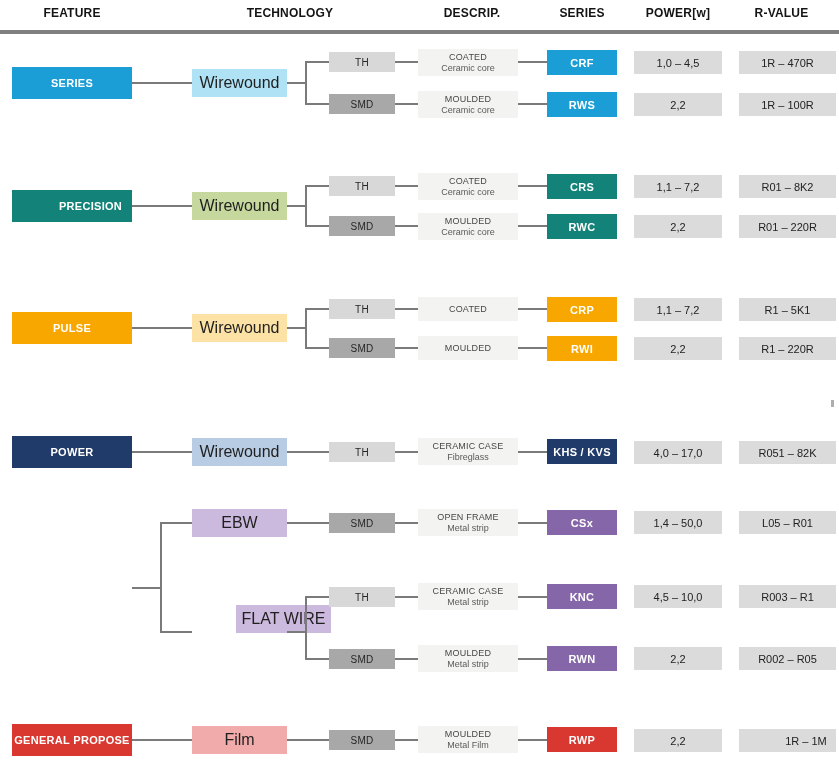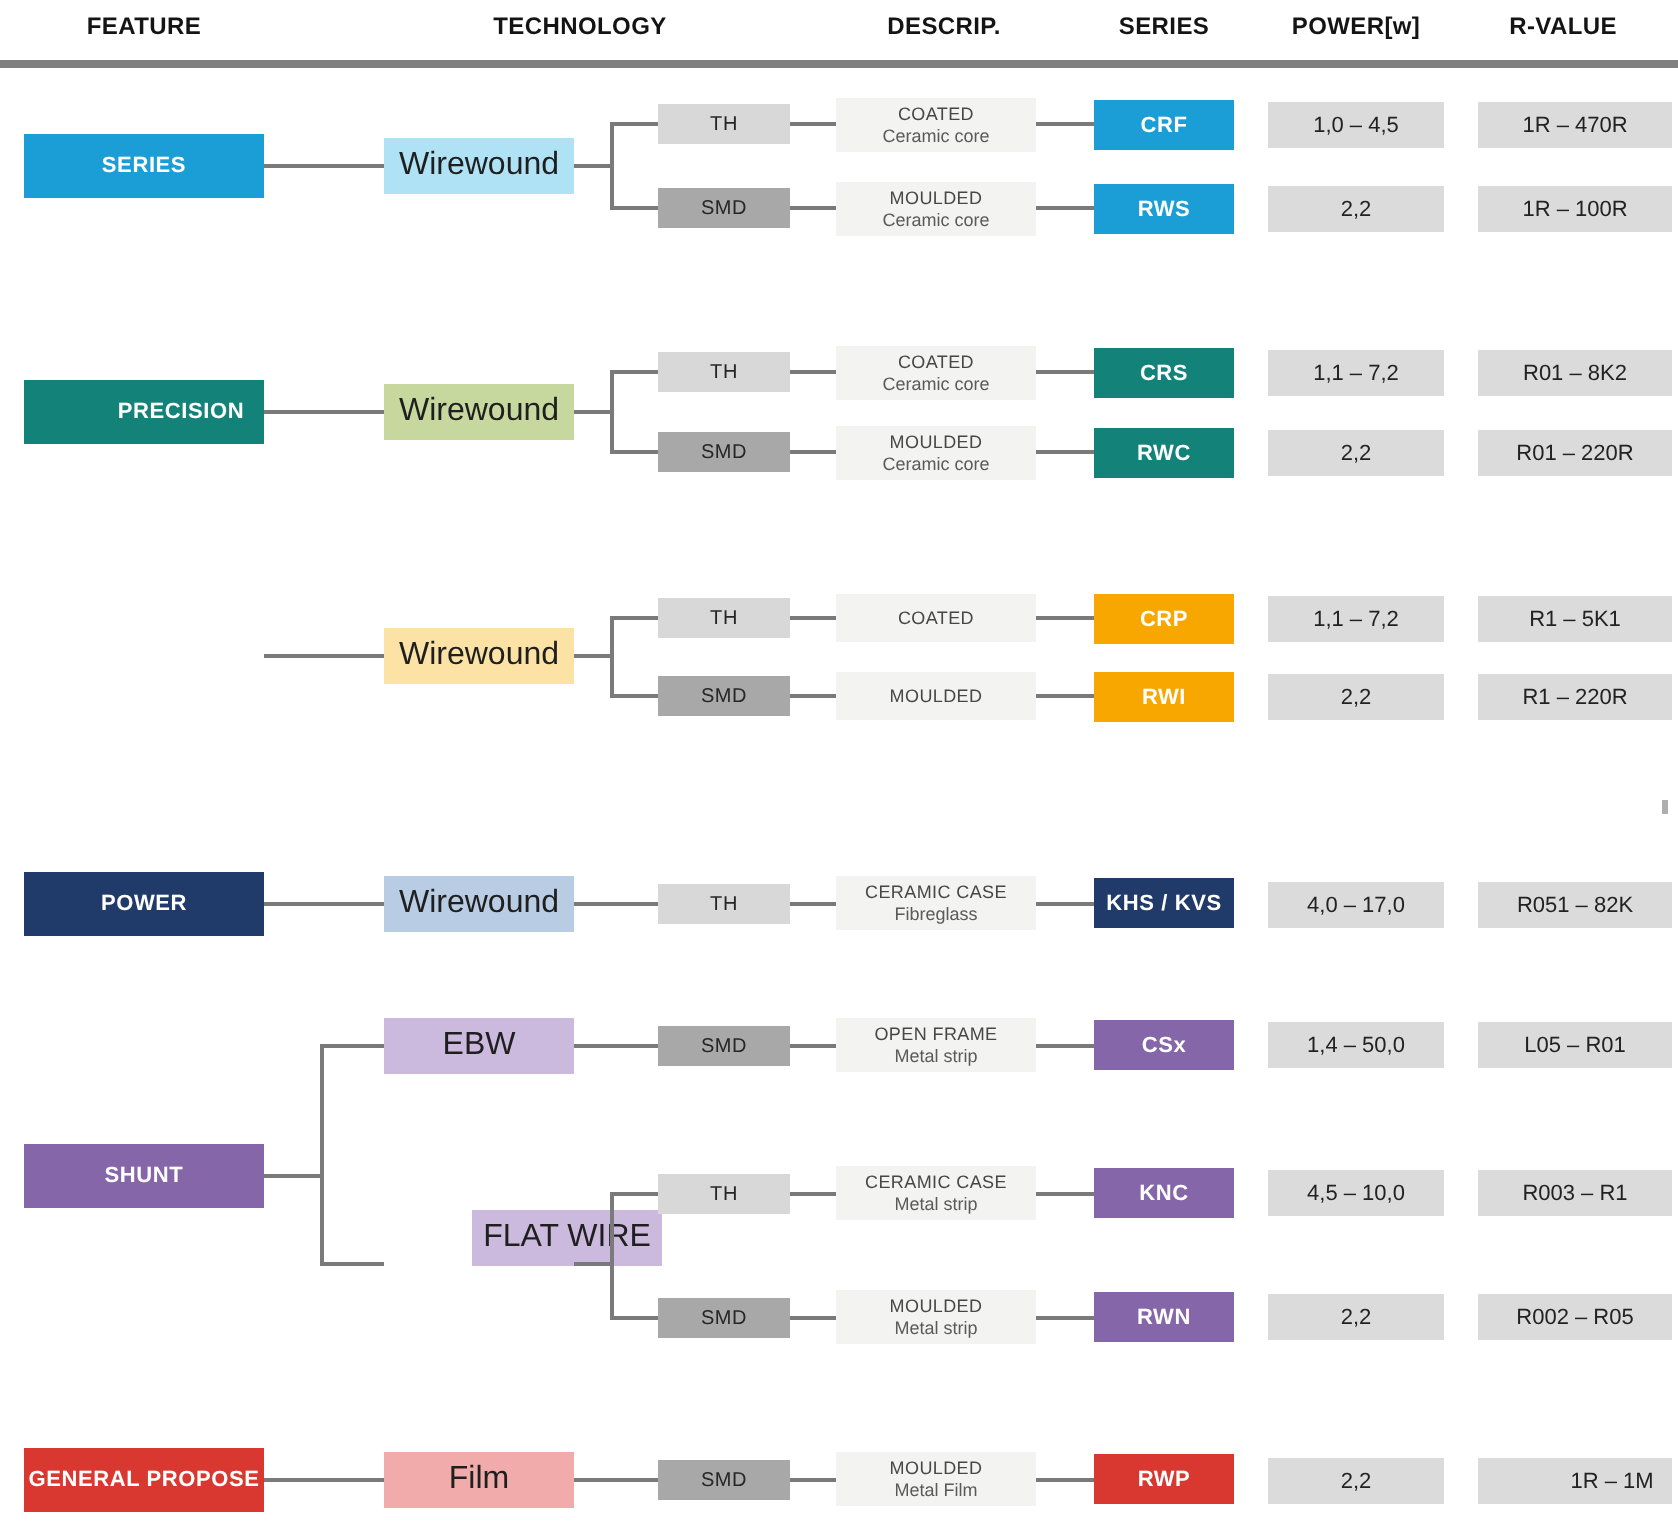--- a/index.html
+++ b/index.html
@@ -88,20 +88,21 @@
   </div>
   <div class="ln lh" style="left:518px;top:185px;width:29px;"></div>
   <div class="ln lh" style="left:518px;top:225px;width:29px;"></div>
   <div class="box series" style="left: 547px; top: 174px; background-color: rgb(19, 131, 122);">CRS</div>
   <div class="box series" style="left: 547px; top: 214px; background-color: rgb(19, 131, 122);">RWC</div>
   <div class="box val" style="left: 634px; top: 175px; background-color: rgb(219, 219, 219);">1,1 – 7,2</div>
   <div class="box val" style="left: 634px; top: 215px; background-color: rgb(219, 219, 219);">2,2</div>
   <div class="box val rv" style="left: 739px; top: 175px; background-color: rgb(219, 219, 219);">R01 – 8K2</div>
   <div class="box val rv" style="left: 739px; top: 215px; background-color: rgb(219, 219, 219);">R01 – 220R</div>
 
+  <div class="box feature" style="left: 12px; top: 312px; background-color: rgb(247, 167, 0);">PULSE</div>
   <div class="box tech" style="left: 192px; top: 314px; background-color: rgb(252, 226, 165);">Wirewound</div>
   <div class="ln lh" style="left:132px;top:327px;width:60px;"></div>
   <div class="ln lh" style="left:287px;top:327px;width:20px;"></div>
   <div class="ln lv" style="left:305px;top:308px;height:41px;"></div>
   <div class="ln lh" style="left:305px;top:308px;width:24px;"></div>
   <div class="ln lh" style="left:305px;top:347px;width:24px;"></div>
   <div class="box mount" style="left: 329px; top: 299px; background-color: rgb(216, 216, 216);">TH</div>
   <div class="box mount" style="left: 329px; top: 338px; background-color: rgb(168, 168, 168);">SMD</div>
   <div class="ln lh" style="left:395px;top:308px;width:23px;"></div>
   <div class="ln lh" style="left:395px;top:347px;width:23px;"></div>
@@ -128,21 +129,20 @@
   <div class="ln lh" style="left:395px;top:451px;width:23px;"></div>
   <div class="box desc" style="left: 418px; top: 438px; background-color: rgb(243, 243, 241);">
     <span class="d1">CERAMIC CASE</span>
     <span class="d2">Fibreglass</span>
   </div>
   <div class="ln lh" style="left:518px;top:451px;width:29px;"></div>
   <div class="box series" style="left: 547px; top: 439px; background-color: rgb(32, 58, 105);">KHS / KVS</div>
   <div class="box val" style="left: 634px; top: 441px; background-color: rgb(219, 219, 219);">4,0 – 17,0</div>
   <div class="box val rv" style="left: 739px; top: 441px; background-color: rgb(219, 219, 219);">R051 – 82K</div>
 
-  <div class="box feature" style="left: 12px; top: 572px; background-color: rgb(133, 102, 169);">SHUNT</div>
   <div class="ln lh" style="left:132px;top:587px;width:30px;"></div>
   <div class="ln lv" style="left:160px;top:522px;height:111px;"></div>
   <div class="ln lh" style="left:160px;top:522px;width:32px;"></div>
   <div class="ln lh" style="left:160px;top:631px;width:32px;"></div>
   <div class="box tech" style="left: 192px; top: 509px; background-color: rgb(204, 186, 222);">EBW</div>
   <div class="box tech" style="left: 192px; top: 605px; background-color: rgb(204, 186, 222); margin-left: 44px;">FLAT WIRE</div>
 
   <div class="ln lh" style="left:287px;top:522px;width:42px;"></div>
   <div class="box mount" style="left: 329px; top: 513px; background-color: rgb(168, 168, 168);">SMD</div>
   <div class="ln lh" style="left:395px;top:522px;width:23px;"></div>

